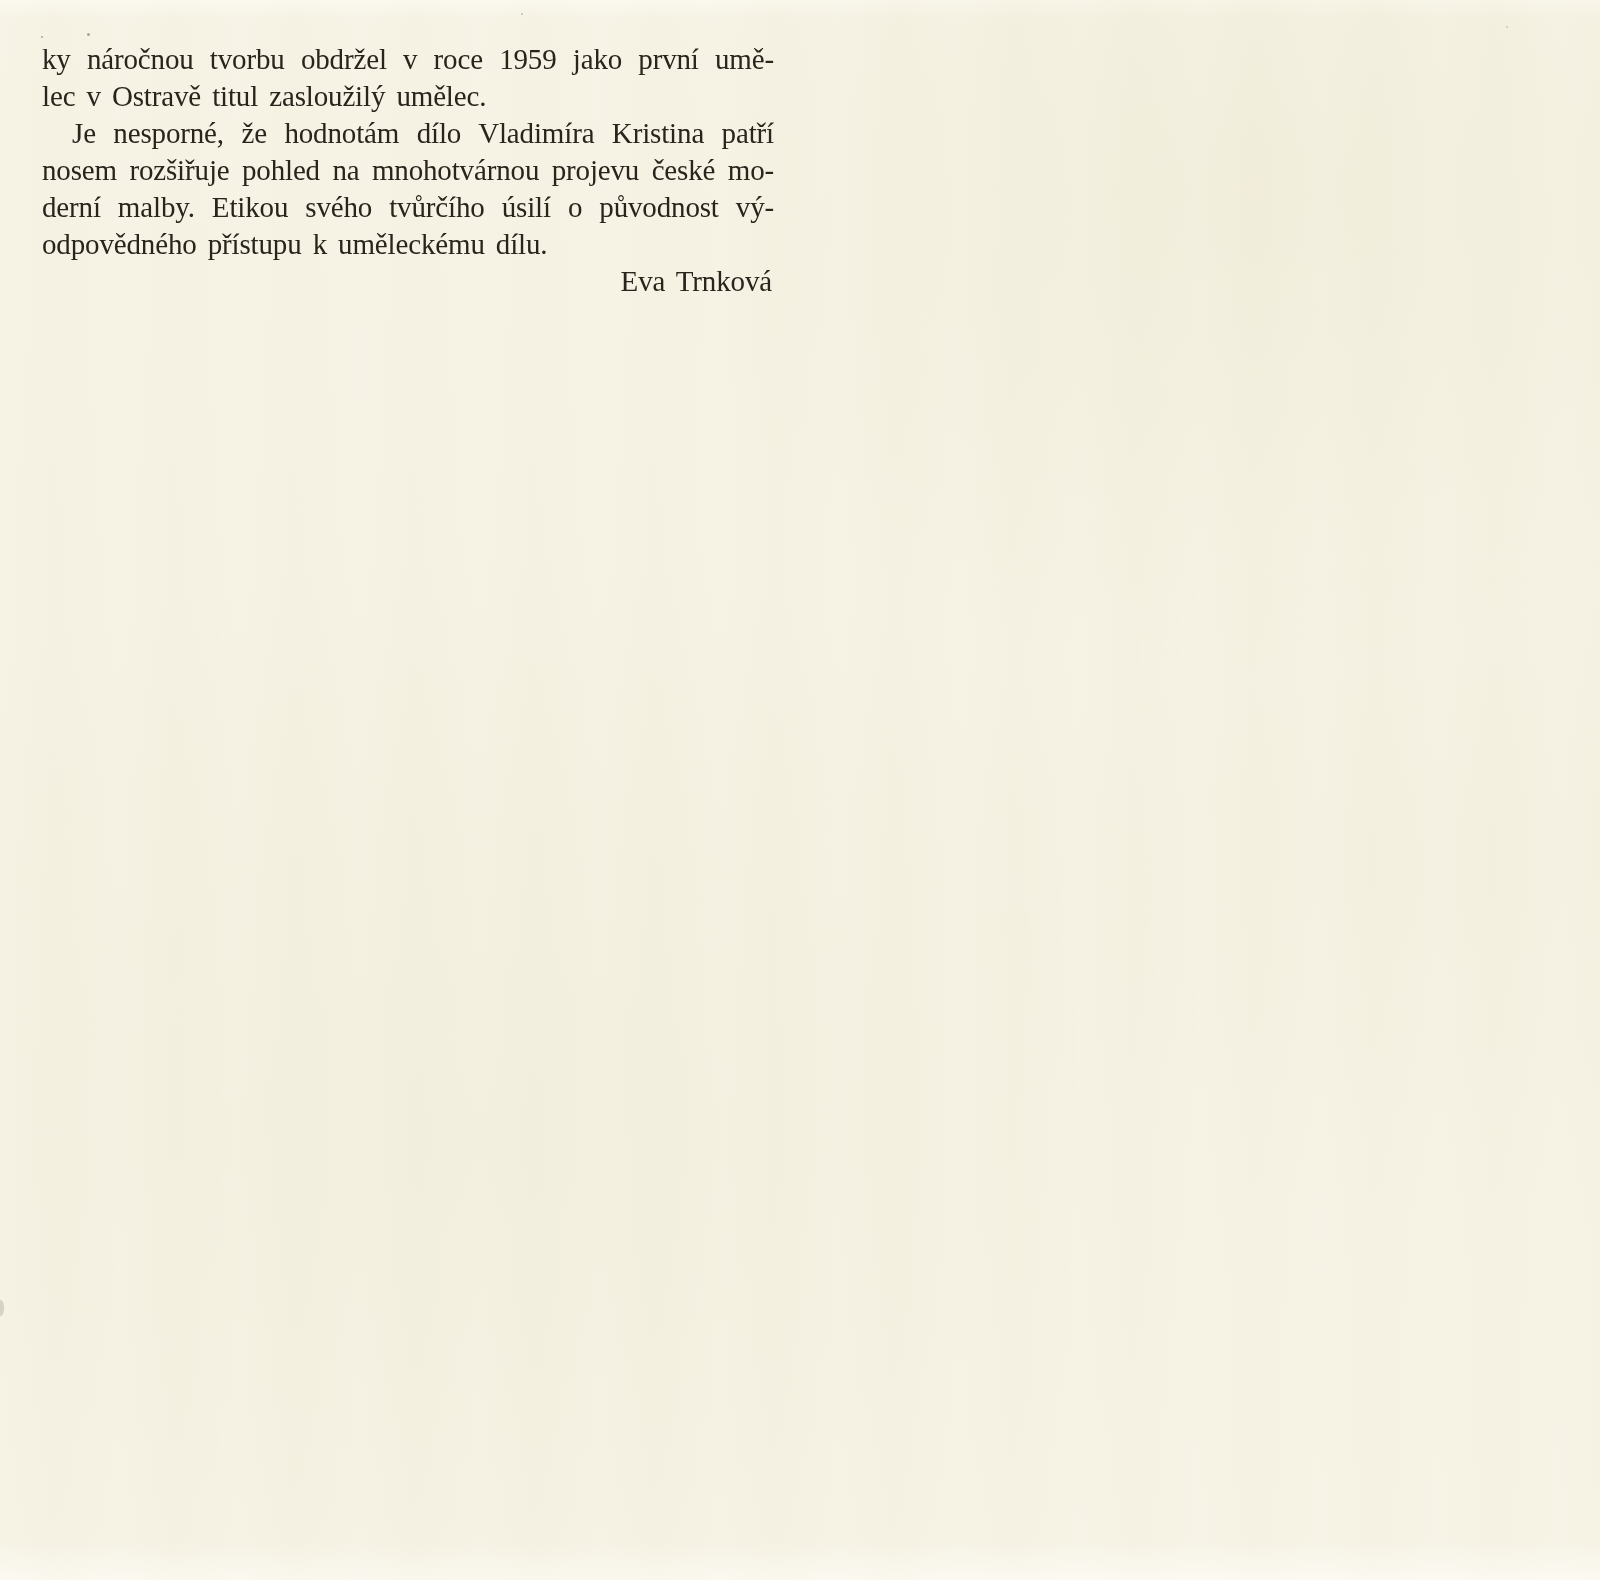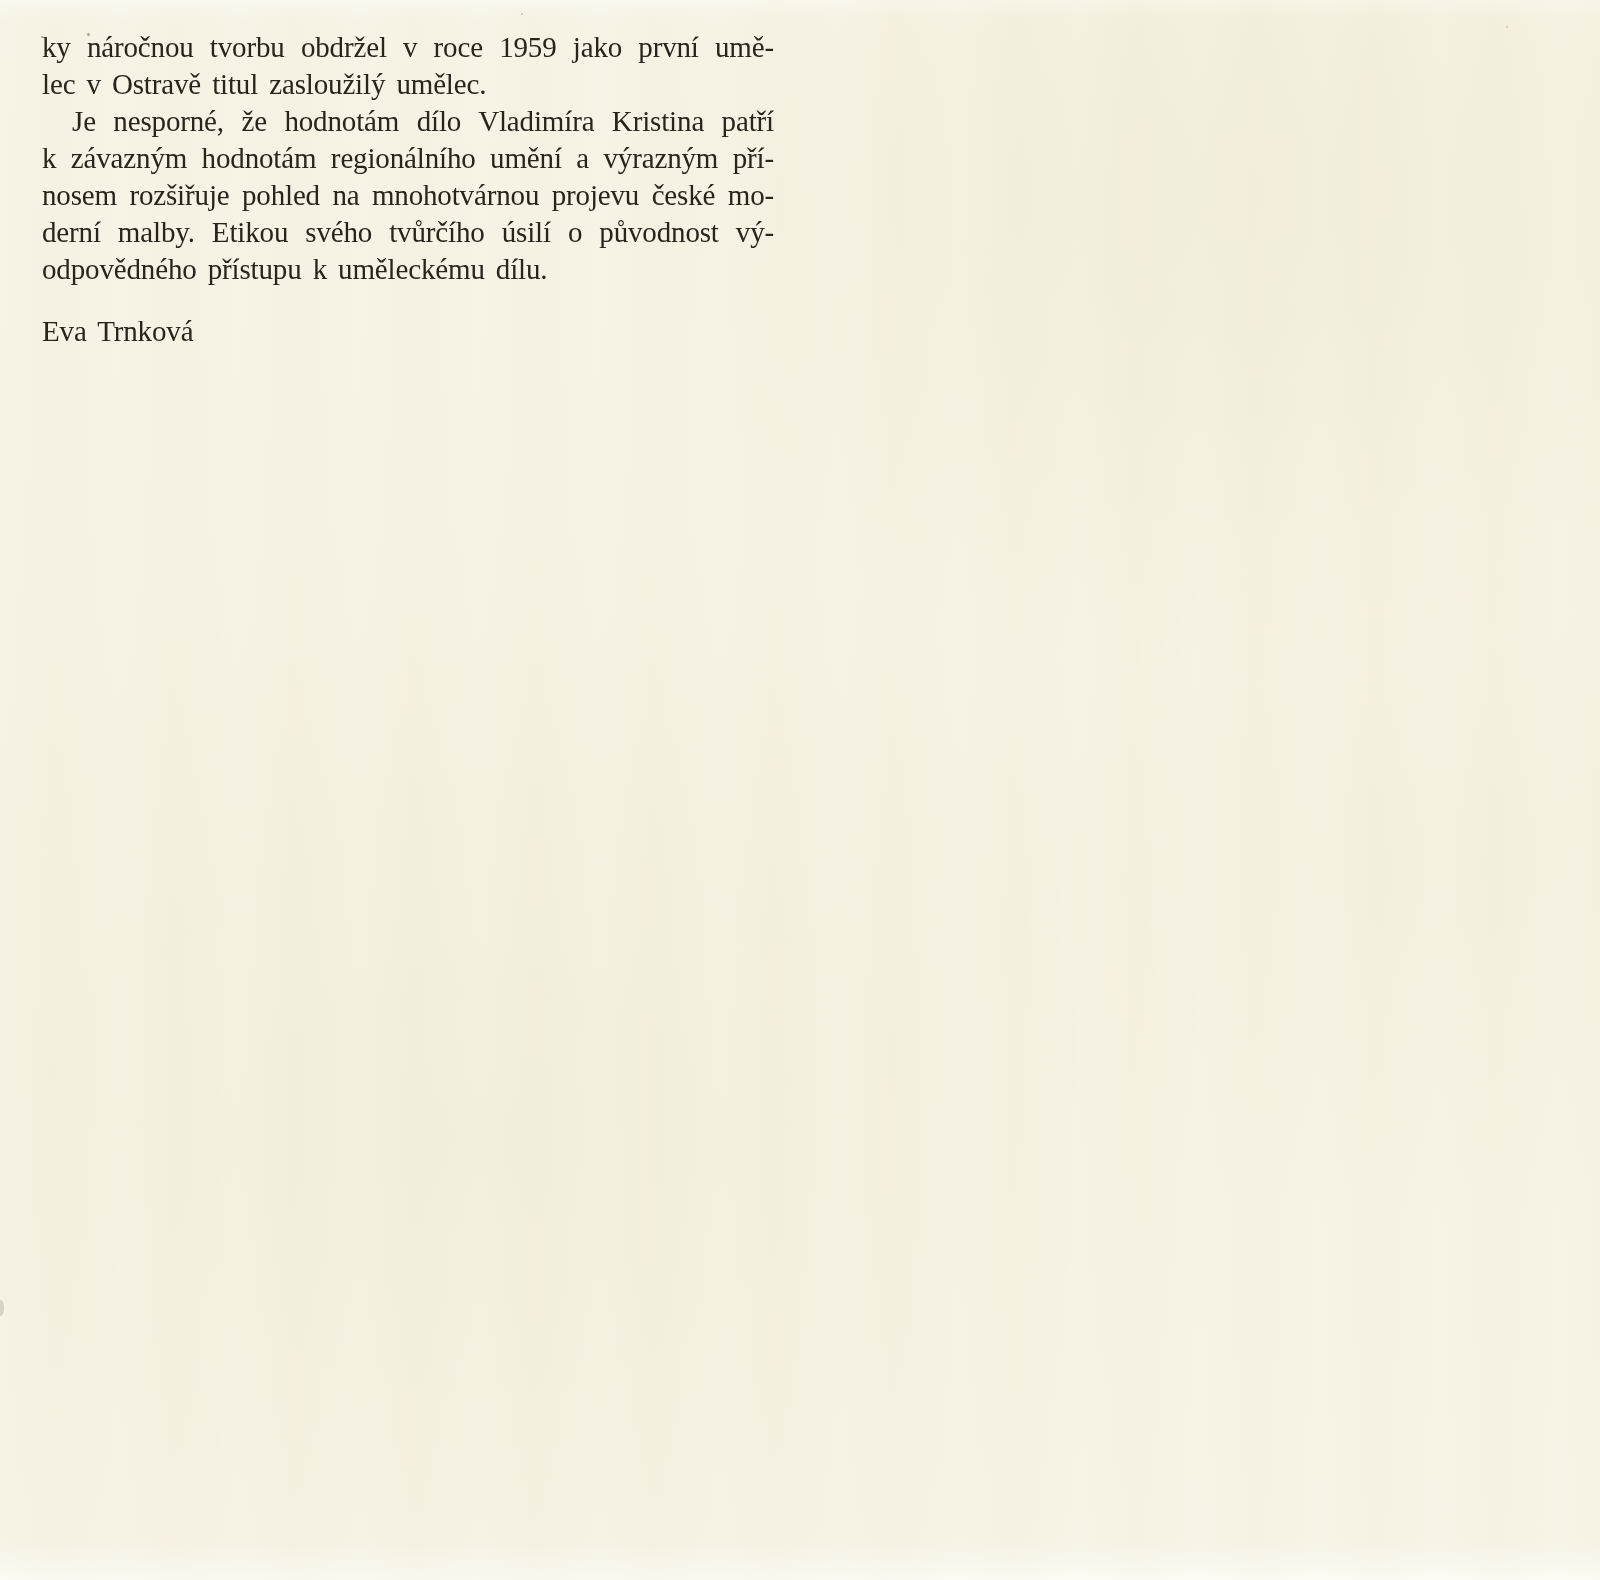--- a/index.html
+++ b/index.html
@@ -29,42 +29,41 @@
       90deg,
       rgba(255,255,250,0.06) 0px,
       rgba(228,223,201,0.05) 55px,
       rgba(255,255,250,0.06) 120px
     );
     pointer-events: none;
   }
   .text-block {
     position: absolute;
     left: 42px;
-    top: 29px;
+    top: 41px;
     width: 732px;
     font-size: 29px;
     line-height: 37px;
     letter-spacing: -0.15px;
   }
   .line {
     text-align: justify;
     text-align-last: justify;
     white-space: normal;
   }
   .line.indent {
     text-indent: 30px;
   }
   .line.short {
     text-align: left;
     text-align-last: left;
     word-spacing: 4px;
   }
   .signature-row {
-    margin-top: 25px;
-    text-align: left;
+    text-align: right;
     padding-right: 2px;
     word-spacing: 4px;
   }
   .speck {
     position: absolute;
     background: #4a453c;
     border-radius: 50%;
     opacity: 0.45;
   }
   .edge-mark {
@@ -85,21 +84,20 @@
 
   <div class="text-block">
 
     <div class="para">
       <div class="line">ky náročnou tvorbu obdržel v roce 1959 jako první umě-</div>
       <div class="line short">lec v Ostravě titul zasloužilý umělec.</div>
     </div>
 
     <div class="para">
       <div class="line indent">Je nesporné, že hodnotám dílo Vladimíra Kristina patří</div>
-      <div class="line">k závazným hodnotám regionálního umění a výrazným pří-</div>
       <div class="line">nosem rozšiřuje pohled na mnohotvárnou projevu české mo-</div>
       <div class="line">derní malby. Etikou svého tvůrčího úsilí o původnost vý-</div>
       <div class="line short">odpovědného přístupu k uměleckému dílu.</div>
     </div>
 
     <div class="signature-row">
       <span>Eva Trnková</span>
     </div>
 
   </div>

